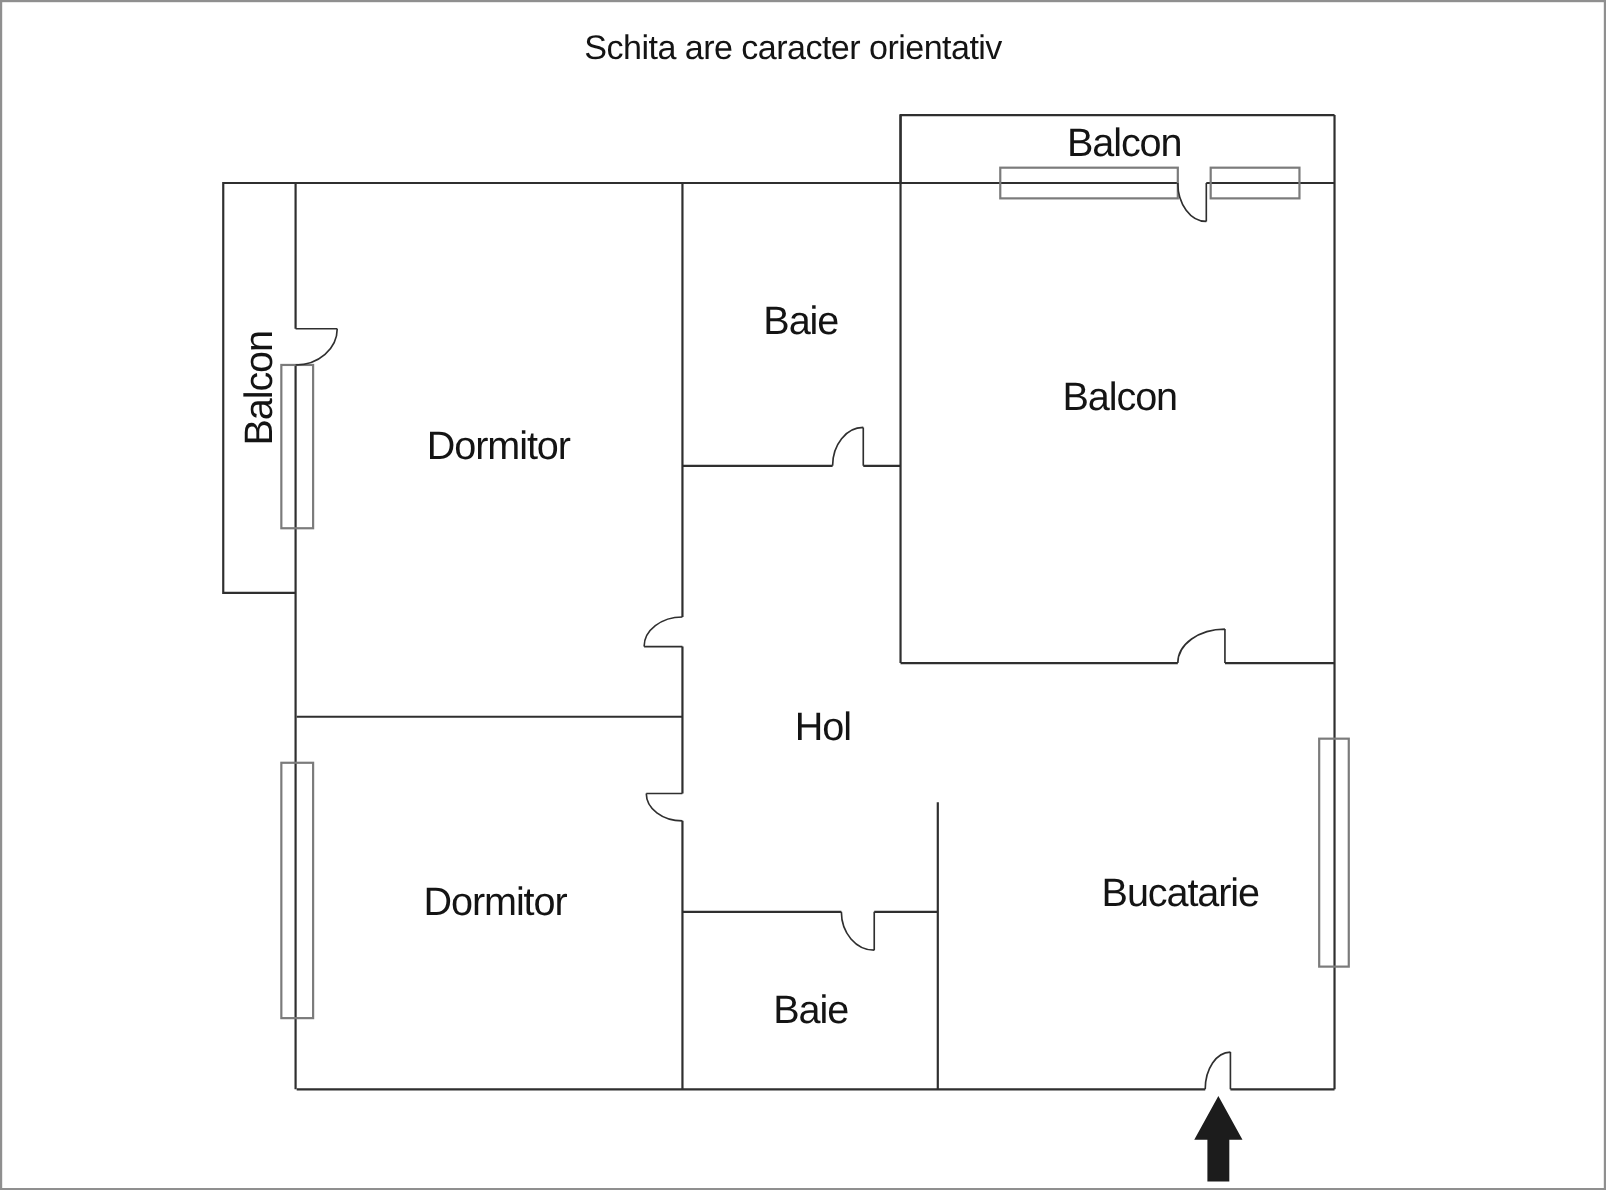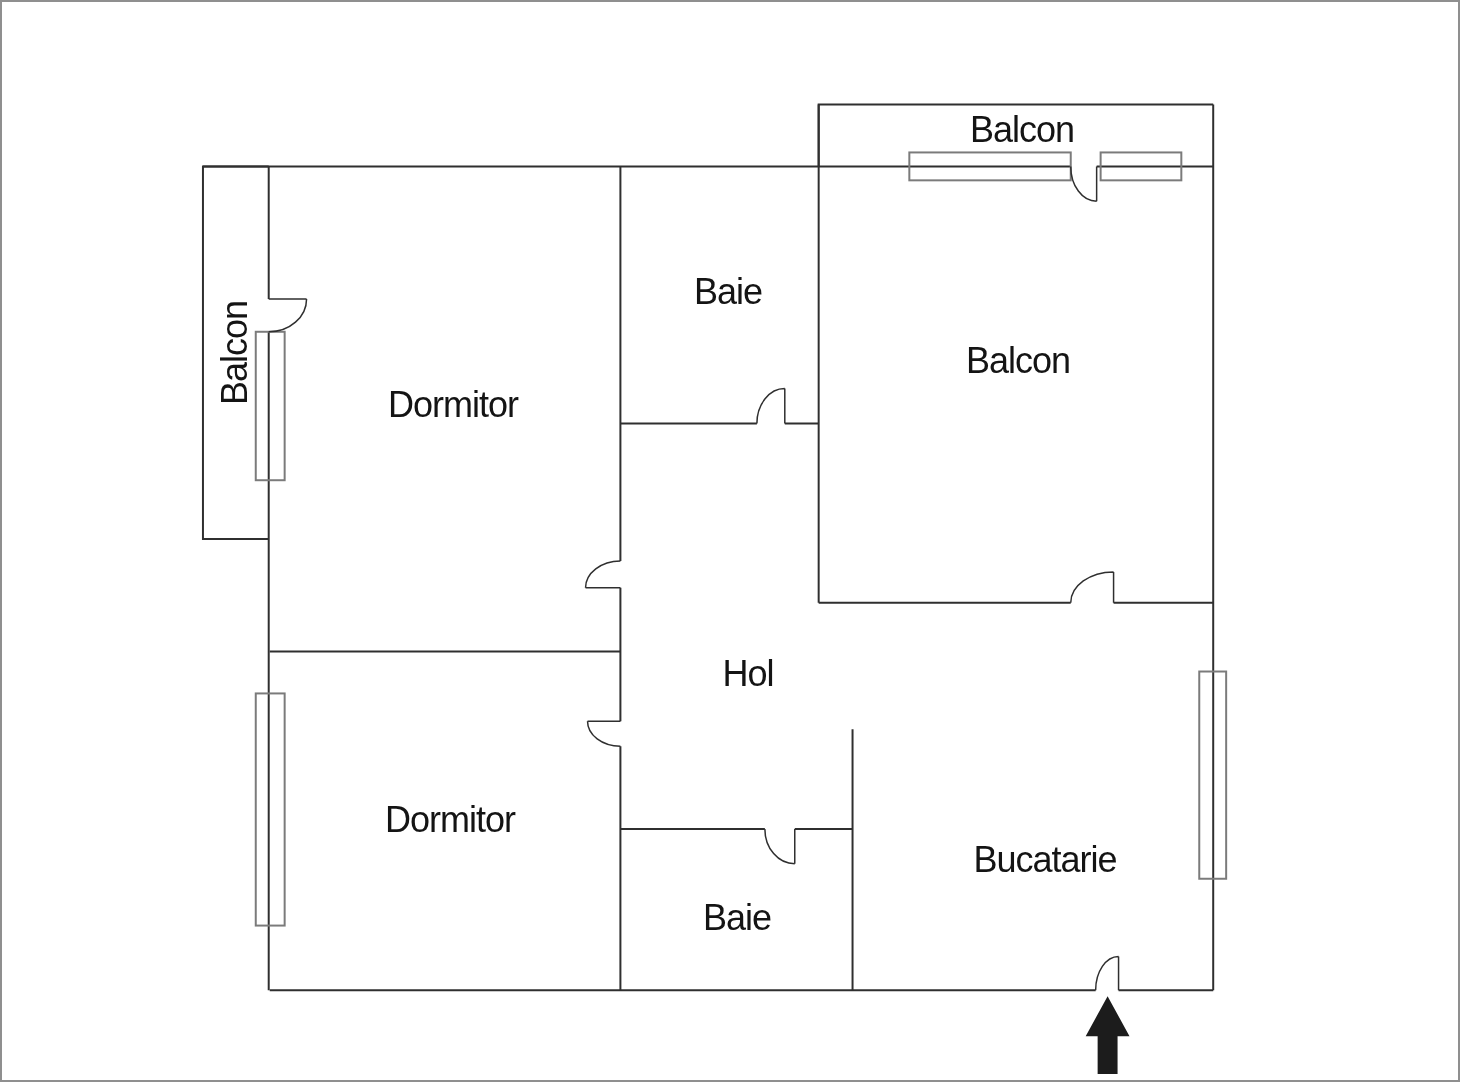--- a/index.html
+++ b/index.html
@@ -103,32 +103,33 @@
         <path d="M1098 165 V200 M1098 200 A26 35 0 0 1 1072 165"></path>
       </g>
       <g>
         <path d="M1120 958 V992 M1120 958 A23 34 0 0 0 1097 992"></path>
       </g>
     </g>
 
     <polygon fill="#1c1c1c" stroke="none" points="1109,998 1131,1038 1119,1038 1119,1076 1099,1076 1099,1038 1087,1038"></polygon>
   </svg>
 
+  <div class="title" style="left:719px;top:41px;">Schita are caracter orientativ</div>
 
   <div class="lbl" style="left:1020px;top:128px;">Balcon</div>
 
   <div class="lbl vertical" style="left:233px;top:351px;">Balcon</div>
 
   <div class="lbl" style="left:451px;top:403px;">Dormitor</div>
 
   <div class="lbl" style="left:726px;top:290px;">Baie</div>
 
   <div class="lbl" style="left:1016px;top:359px;">Balcon</div>
 
-  <div class="lbl" style="left:746px;top:659px;margin-top:13px;">Hol</div>
+  <div class="lbl" style="left:746px;top:659px;">Hol</div>
 
   <div class="lbl" style="left:448px;top:818px;">Dormitor</div>
 
   <div class="lbl" style="left:735px;top:916px;">Baie</div>
 
-  <div class="lbl" style="left:1043px;top:810px;margin-top:48px;">Bucatarie</div>
+  <div class="lbl" style="left:1071px;top:810px;">Bucatarie</div>
 
 </div>
 
 </body></html>

